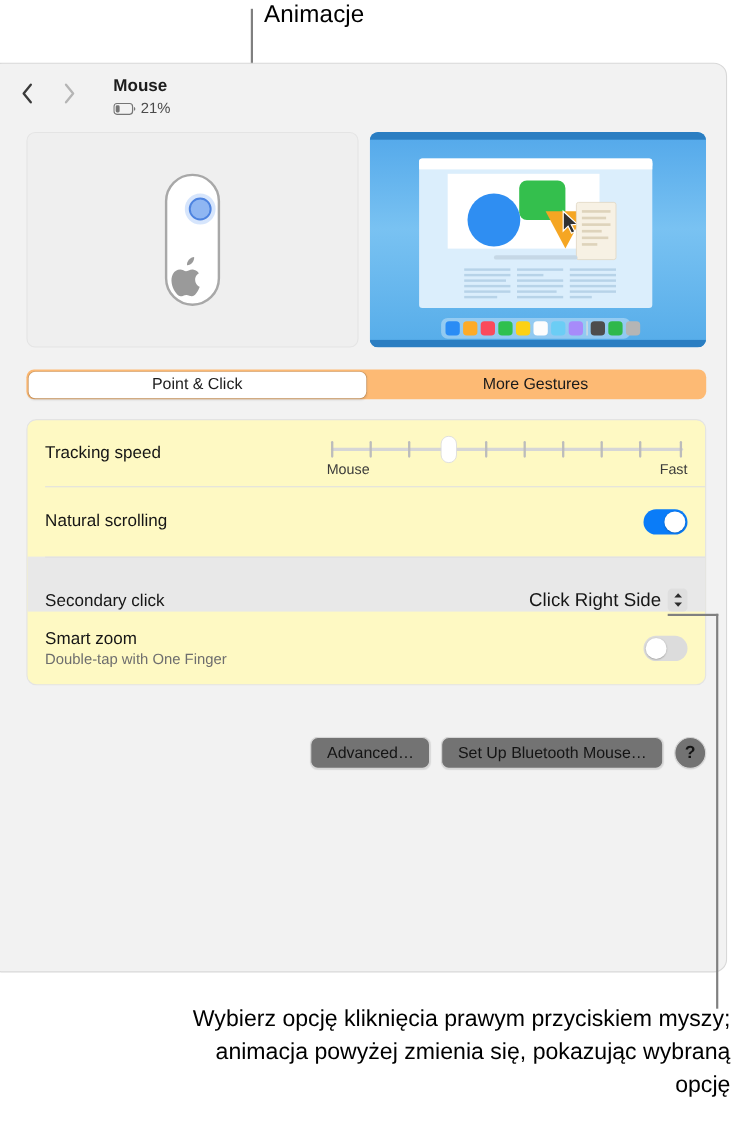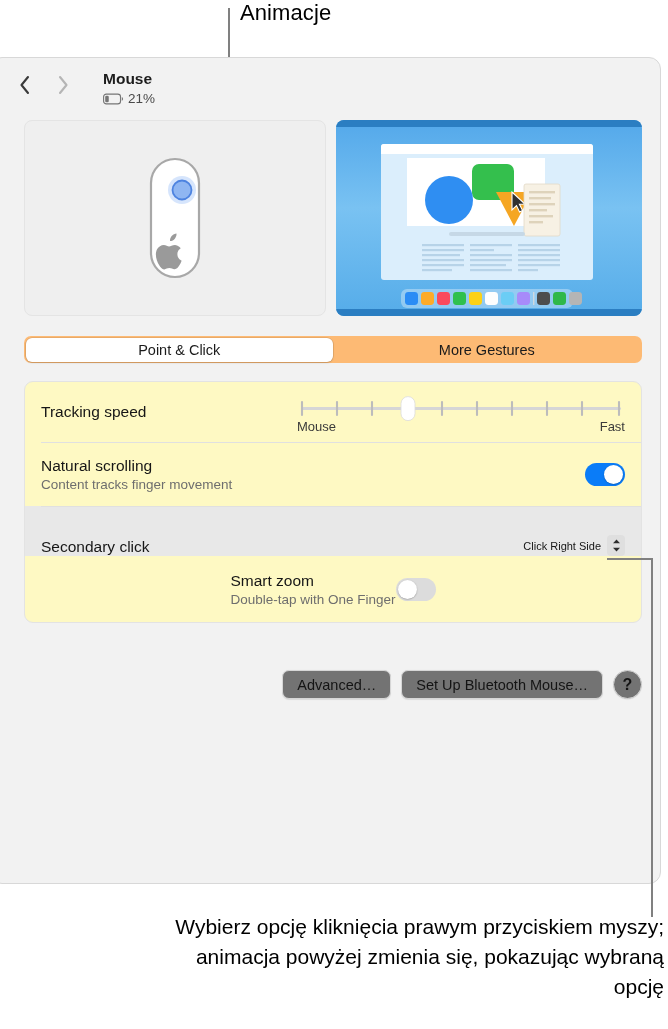--- a/index.html
+++ b/index.html
@@ -144,21 +144,21 @@
   .toggle .knob {
     position: absolute; top: 2px; width: 19px; height: 19px;
     border-radius: 50%; background: #fff;
     box-shadow: 0 0.5px 1.5px rgba(0,0,0,0.3);
   }
   .toggle.on  .knob { left: 19px; }
   .toggle.off .knob { left: 2px; }
 
   
   .popup { display: flex; align-items: center; gap: 6px; }
-  .popup-value { font-size: 11px; color: #161616; }
+  .popup-value { font-size: 17px; color: #161616; }
   .popup-chev {
     width: 18px; height: 21px; border-radius: 4px; background: #dfdfdf;
     display: flex; align-items: center; justify-content: center;
   }
 
   
   .btn-row {
     position: absolute; left: 0; top: 612px; width: 671px;
     display: flex; justify-content: flex-end; align-items: center;
     gap: 10px; padding-right: 20px;
@@ -337,21 +337,20 @@
               <span>Fast</span>
             </div>
           </div>
         </div>
       </div>
 
       <div class="row row-scroll">
         <div class="row-inner" style="height:100%;">
           <div class="row-labels">
             <span class="row-title">Natural scrolling</span>
-            <span class="row-sub">Content tracks finger movement</span>
           </div>
           <div class="toggle on">
             <div class="knob"></div>
           </div>
         </div>
       </div>
 
       <div class="row row-sec highlight">
         <div class="row-inner" style="height:100%;align-items:flex-end;">
           <div class="row-labels">
@@ -363,21 +362,21 @@
               <svg width="11" height="15" viewBox="0 0 11 15">
                 <path d="M5.5 1.4 L9 5.2 L2 5.2 Z" fill="#2c2c2c"></path>
                 <path d="M5.5 13.6 L9 9.8 L2 9.8 Z" fill="#2c2c2c"></path>
               </svg>
             </span>
           </div>
         </div>
       </div>
 
       <div class="row row-zoom">
-        <div class="row-inner" style="height:100%;justify-content:center;">
+        <div class="row-inner" style="height:100%;">
           <div class="row-labels">
             <span class="row-title">Smart zoom</span>
             <span class="row-sub">Double-tap with One Finger</span>
           </div>
           <div class="toggle off">
             <div class="knob"></div>
           </div>
         </div>
       </div>
     </div>

